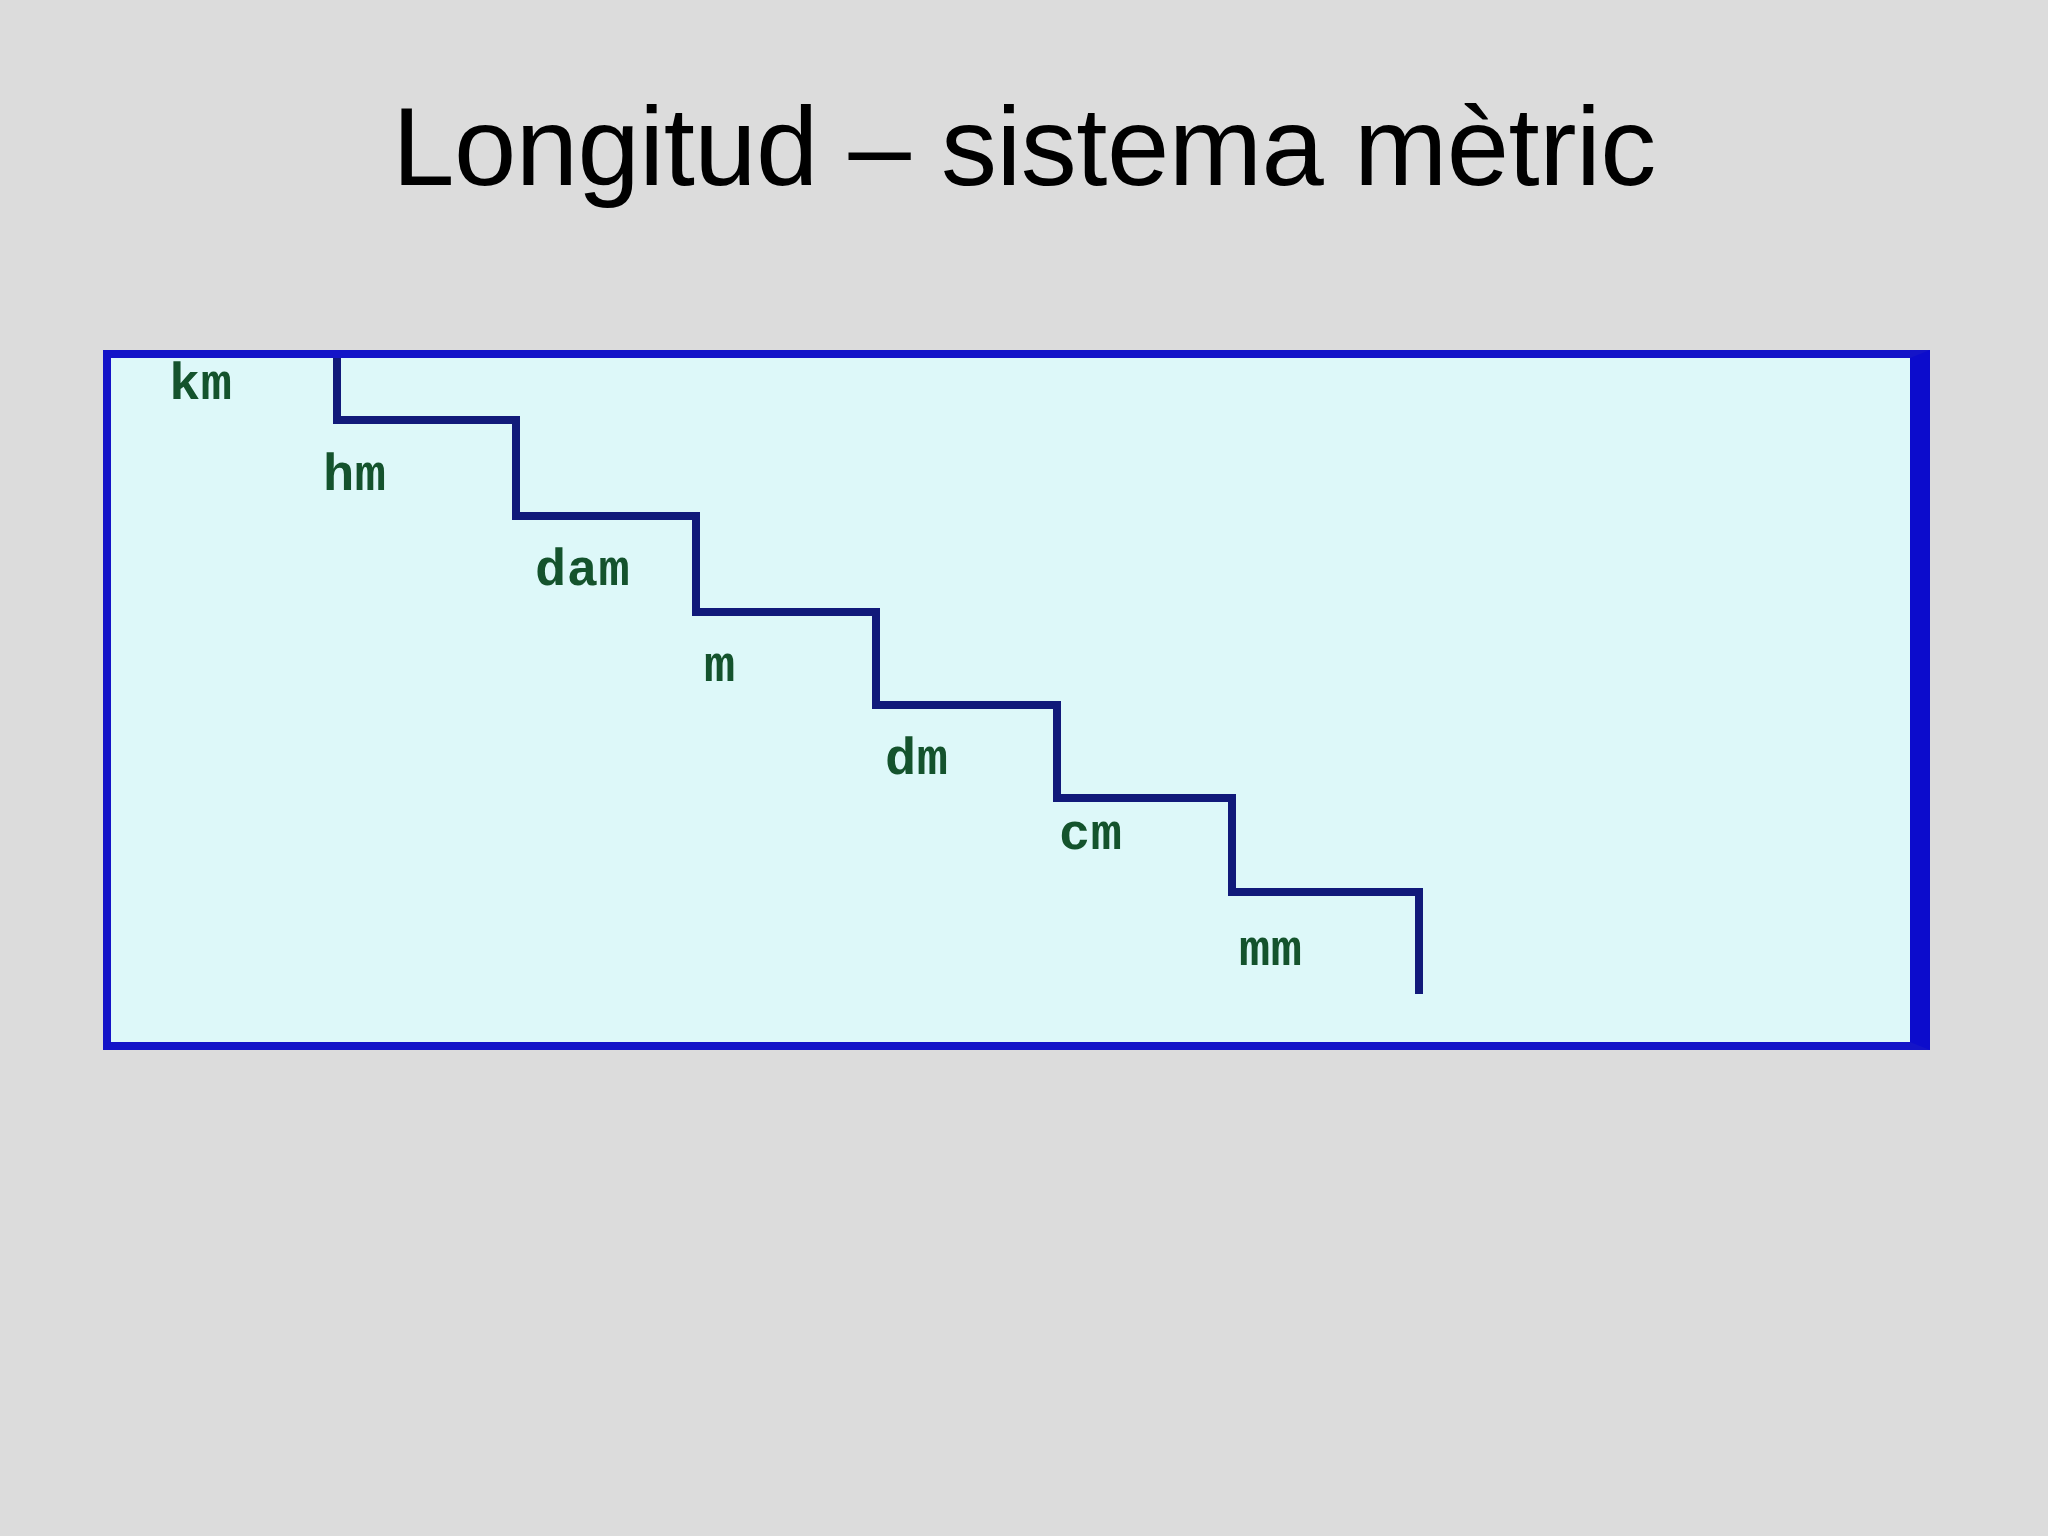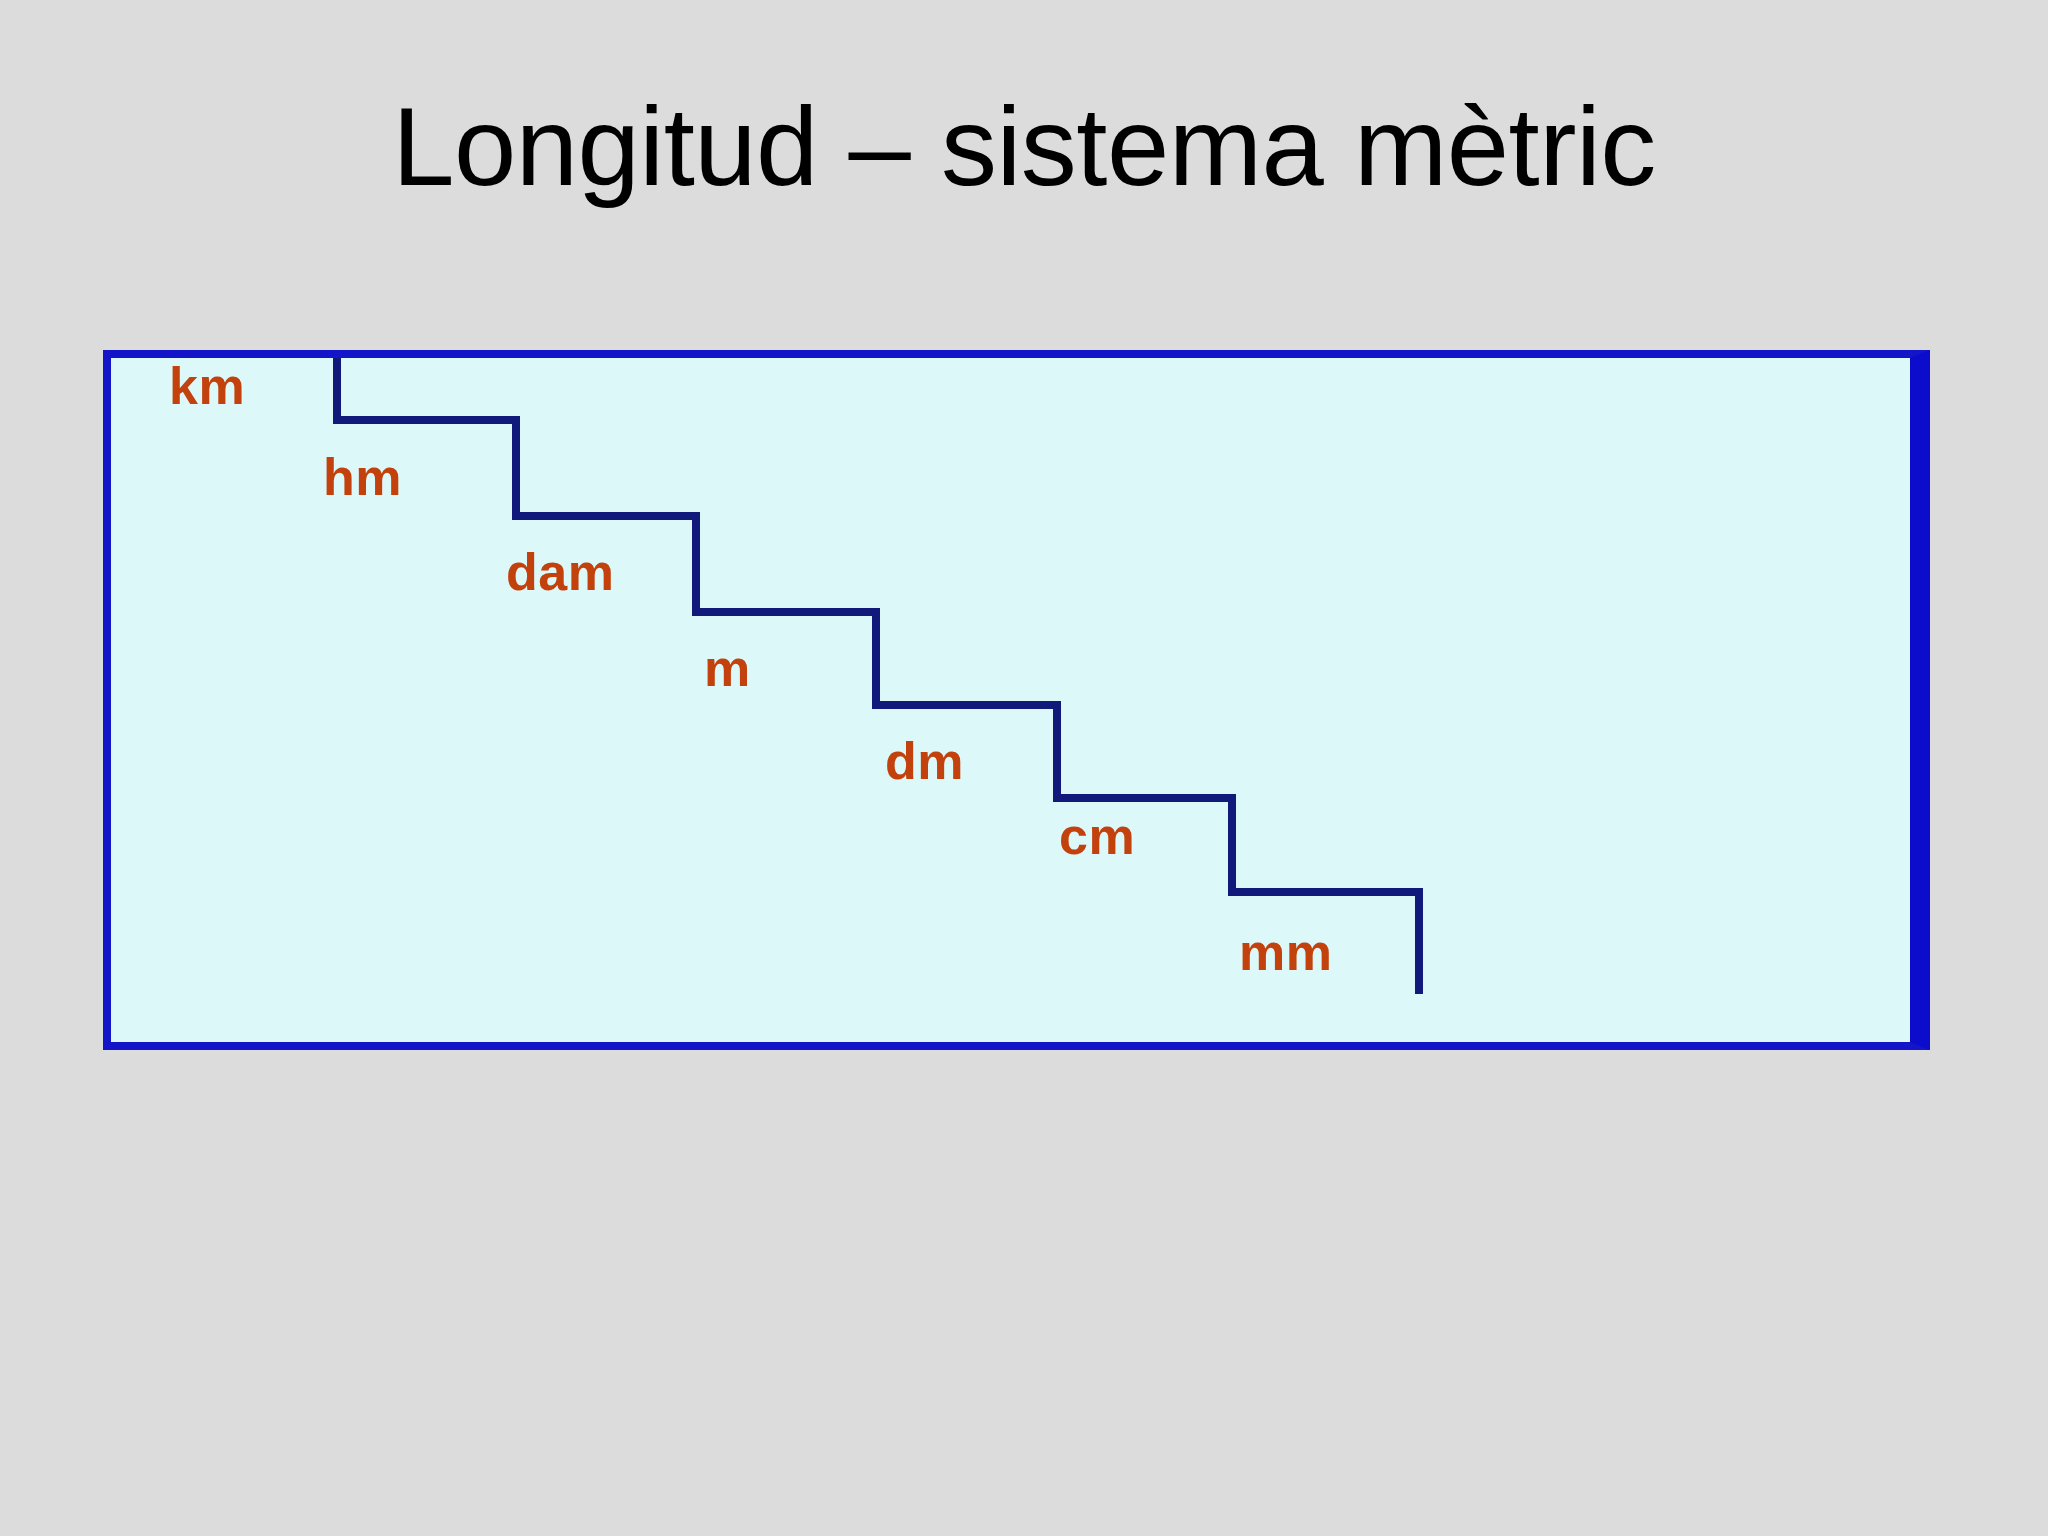--- a/index.html
+++ b/index.html
@@ -60,44 +60,44 @@
     left: 0;
     top: 0;
     width: 1799px;
     height: 672px;
     display: block;
   }
 
   
   .step-label {
     position: absolute;
-    font-family: Liberation Sans, sans-serif;
+    font-family: Liberation Mono, monospace;
     font-weight: bold;
     font-size: 52px;
     line-height: 1;
-    color: #c2410c;
+    color: #14532d;
     white-space: nowrap;
     letter-spacing: 0.5px;
   }
 </style>
 </head>
 <body>
 
 <div id="slide">
 
   <div id="slide-title">Longitud – sistema mètric</div>
 
   <div id="diagram-panel">
 
     <svg id="staircase-svg" viewBox="0 0 1799 672" preserveAspectRatio="none" xmlns="http://www.w3.org/2000/svg">
       <polyline points="44,-37 226,-37 226,62 405,62 405,158 585,158 585,254 765,254 765,347 946,347 946,440 1121,440 1121,534 1308,534 1308,632" fill="none" stroke="#111a7a" stroke-width="8" stroke-linecap="square" stroke-linejoin="miter"></polyline>
     </svg>
 
     <div class="step-label" style="left: 58px; top: 2px;">km</div>
     <div class="step-label" style="left: 212px; top: 93px;">hm</div>
-    <div class="step-label" style="left: 395px; top: 188px;">dam</div>
+    <div class="step-label" style="left: 424px; top: 188px;">dam</div>
     <div class="step-label" style="left: 593px; top: 284px;">m</div>
     <div class="step-label" style="left: 774px; top: 377px;">dm</div>
     <div class="step-label" style="left: 948px; top: 452px;">cm</div>
     <div class="step-label" style="left: 1128px; top: 568px; text-align: right;">mm</div>
 
   </div>
 </div>
 
 </body></html>

